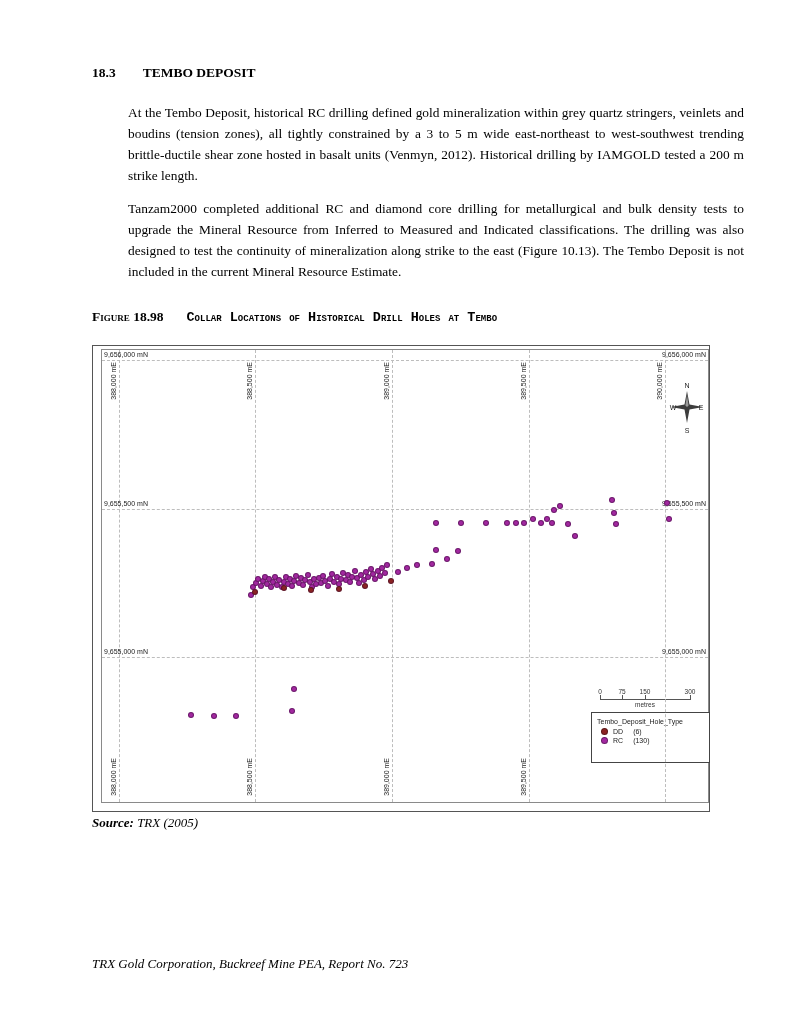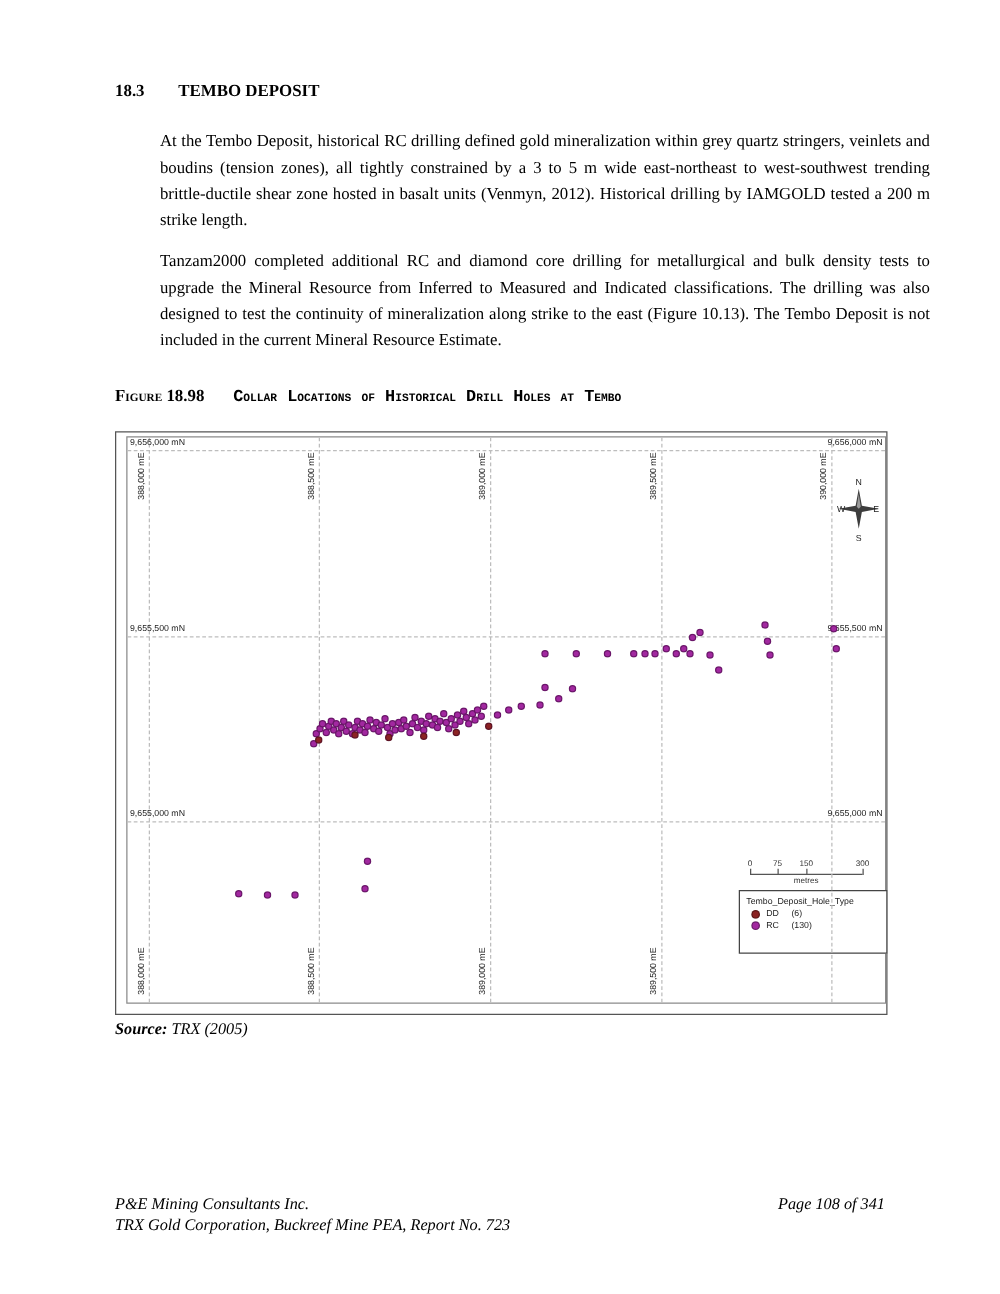--- a/index.html
+++ b/index.html
@@ -238,20 +238,16 @@
         <div class="pt" style="left: 286px; top: 228px; background: rgb(139, 35, 35);"></div>
       </div>
   </div>
 
   <div class="source">
     <span class="src-label">Source:</span>
     <span>TRX (2005)</span>
   </div>
 
   <div class="footer">
-    <div class="f-line1">
-      <span>P&amp;E Mining Consultants Inc.</span>
-      <span>Page 108 of 341</span>
-    </div>
     <div class="f-line2">TRX Gold Corporation, Buckreef Mine PEA, Report No. 723</div>
   </div>
 
 </div>
 
 </body></html>

